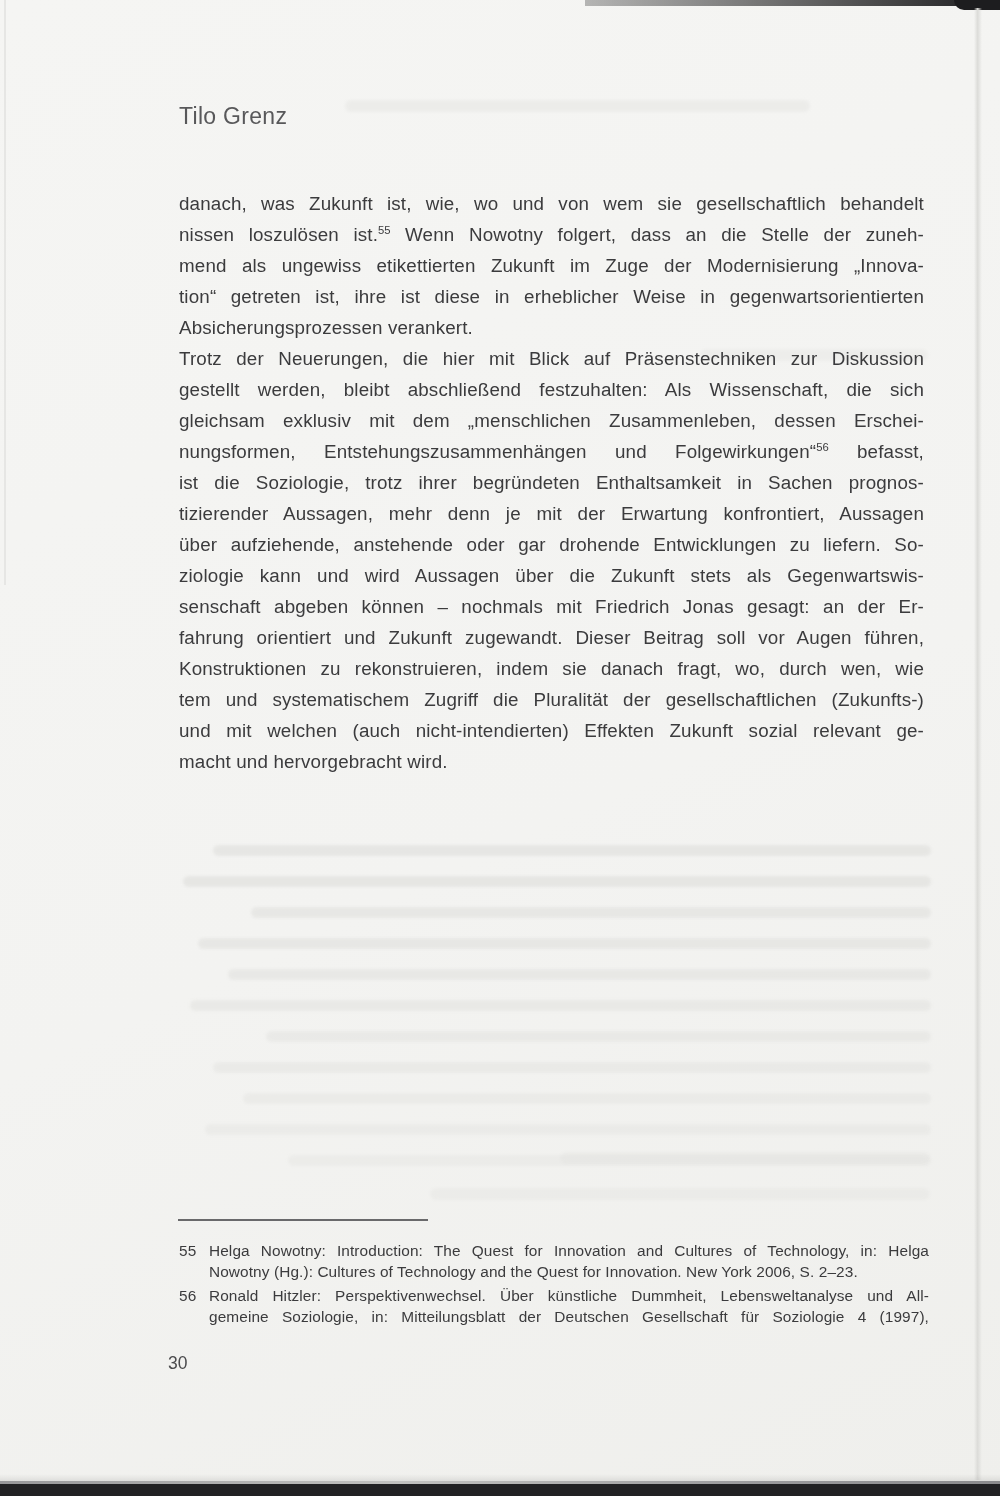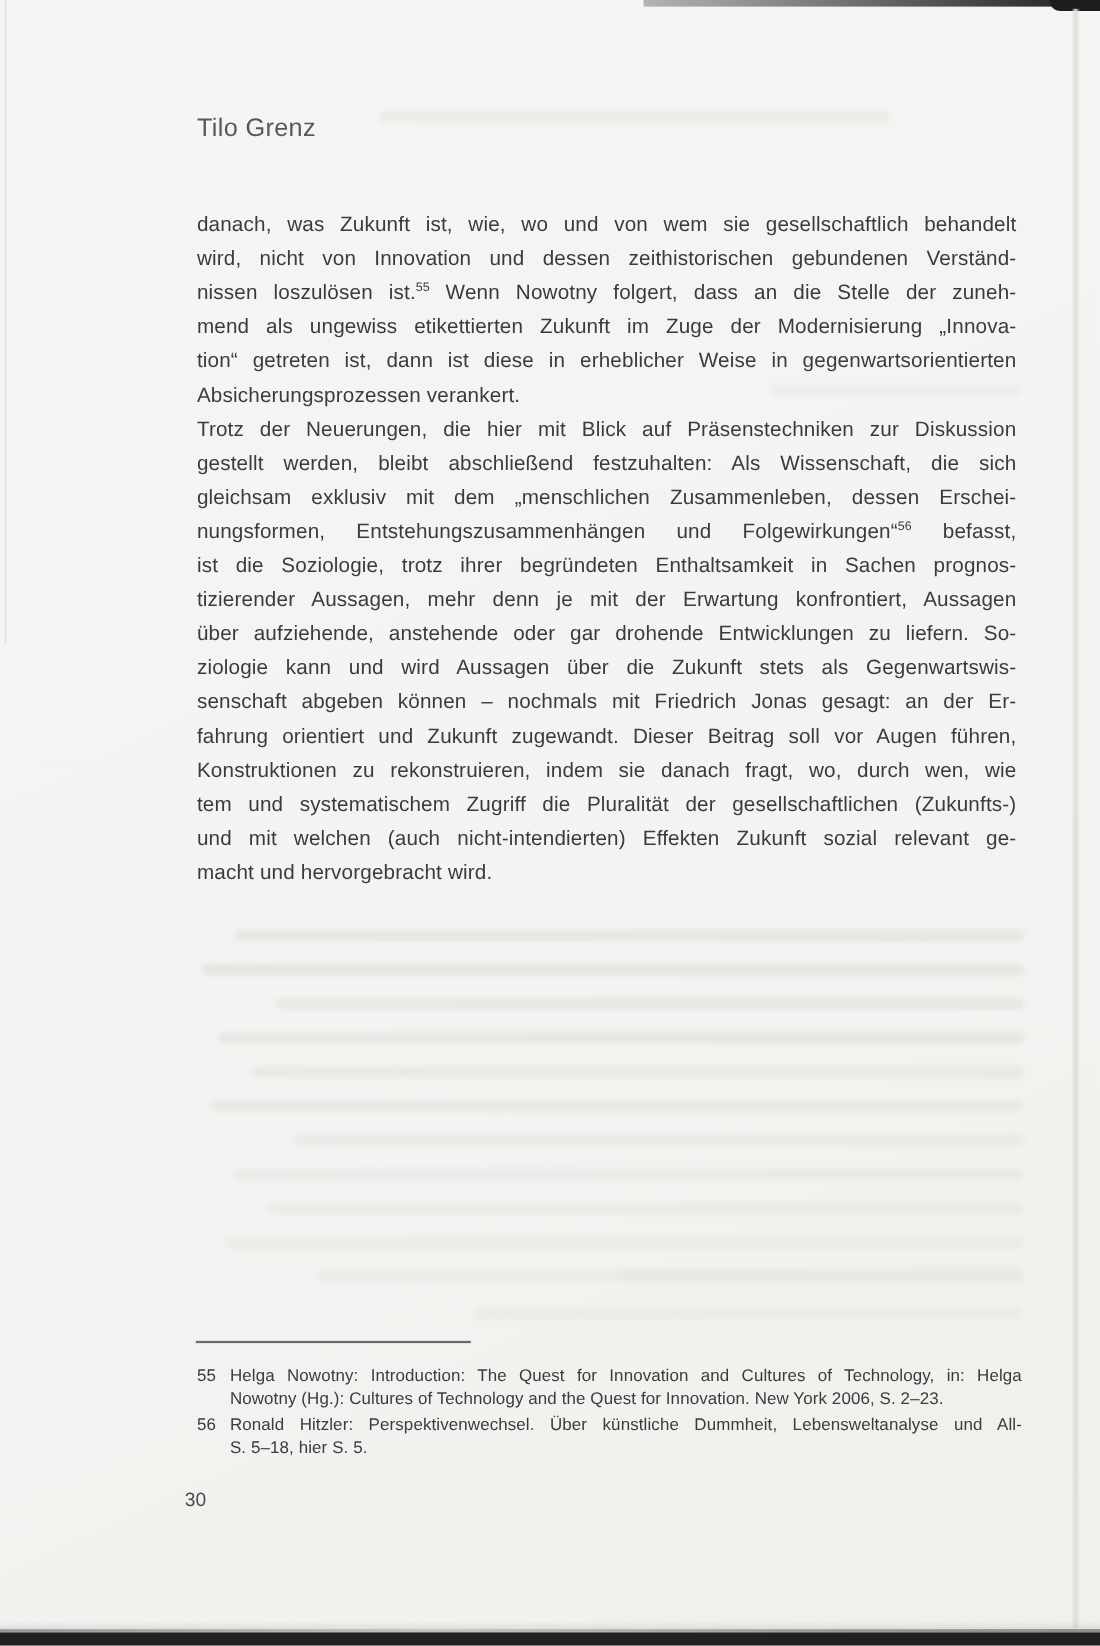--- a/index.html
+++ b/index.html
@@ -99,24 +99,23 @@
   </div>
   <div class="ghost-extra ghost-header"></div>
   <div class="ghost-extra ghost-par"></div>
   <div class="ghost-extra ghost-fn1"></div>
   <div class="ghost-extra ghost-fn2"></div>
 
   <div class="author-header">Tilo Grenz</div>
 
   <div class="body-text">
       <div class="tline">danach, was Zukunft ist, wie, wo und von wem sie gesellschaftlich behandelt</div>
-      <div class="tline">wird, nicht von Innovation und dessen zeithistorischen gebundenen Verständ-</div>
       <div class="tline">nissen loszulösen ist.<sup>55</sup> Wenn Nowotny folgert, dass an die Stelle der zuneh-</div>
       <div class="tline">mend als ungewiss etikettierten Zukunft im Zuge der Modernisierung „Innova-</div>
-      <div class="tline">tion“ getreten ist, dann ist diese in erheblicher Weise in gegenwartsorientierten</div>
+      <div class="tline">tion“ getreten ist, ihre ist diese in erheblicher Weise in gegenwartsorientierten</div>
       <div class="tline flush">Absicherungsprozessen verankert.</div>
       <div class="tline">Trotz der Neuerungen, die hier mit Blick auf Präsenstechniken zur Diskussion</div>
       <div class="tline">gestellt werden, bleibt abschließend festzuhalten: Als Wissenschaft, die sich</div>
       <div class="tline">gleichsam exklusiv mit dem „menschlichen Zusammenleben, dessen Erschei-</div>
       <div class="tline">nungsformen, Entstehungszusammenhängen und Folgewirkungen“<sup>56</sup> befasst,</div>
       <div class="tline">ist die Soziologie, trotz ihrer begründeten Enthaltsamkeit in Sachen prognos-</div>
       <div class="tline">tizierender Aussagen, mehr denn je mit der Erwartung konfrontiert, Aussagen</div>
       <div class="tline">über aufziehende, anstehende oder gar drohende Entwicklungen zu liefern. So-</div>
       <div class="tline">ziologie kann und wird Aussagen über die Zukunft stets als Gegenwartswis-</div>
       <div class="tline">senschaft abgeben können – nochmals mit Friedrich Jonas gesagt: an der Er-</div>
@@ -134,21 +133,21 @@
         <div class="fn-num">55</div>
         <div class="fn-lines">
           <div class="fn-line">Helga Nowotny: Introduction: The Quest for Innovation and Cultures of Technology, in: Helga</div>
           <div class="fn-line flush">Nowotny (Hg.): Cultures of Technology and the Quest for Innovation. New York 2006, S. 2–23.</div>
         </div>
       </div>
       <div class="fn">
         <div class="fn-num">56</div>
         <div class="fn-lines">
           <div class="fn-line">Ronald Hitzler: Perspektivenwechsel. Über künstliche Dummheit, Lebensweltanalyse und All-</div>
-          <div class="fn-line flush">S. 5–18, hier S. 5.</div>
+          <div class="fn-line">gemeine Soziologie, in: Mitteilungsblatt der Deutschen Gesellschaft für Soziologie 4 (1997),</div>
         </div>
       </div>
     </div>
 
   <div class="page-number">30</div>
 
   <div class="bottom-shade"></div>
   <div class="bottom-gray-line"></div>
   <div class="bottom-black-band"></div>
 

